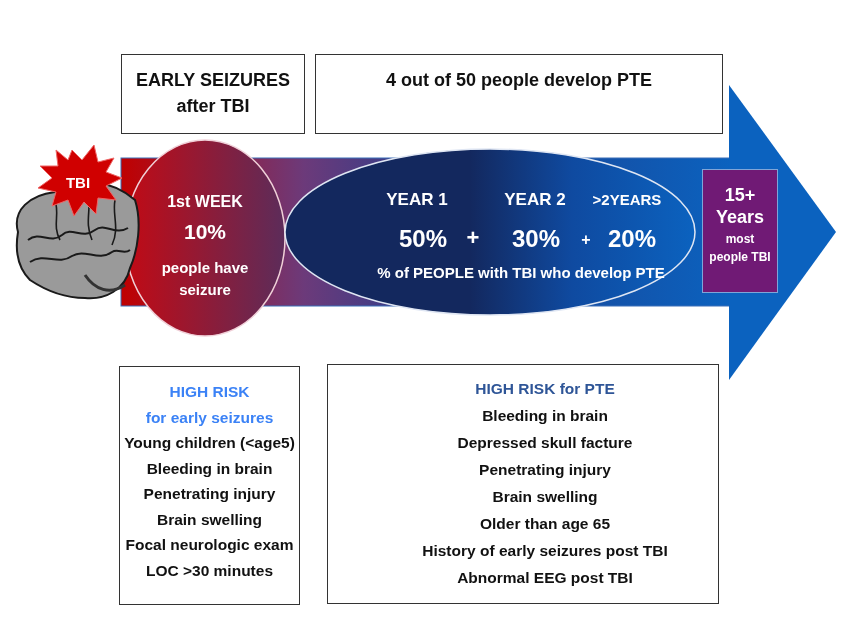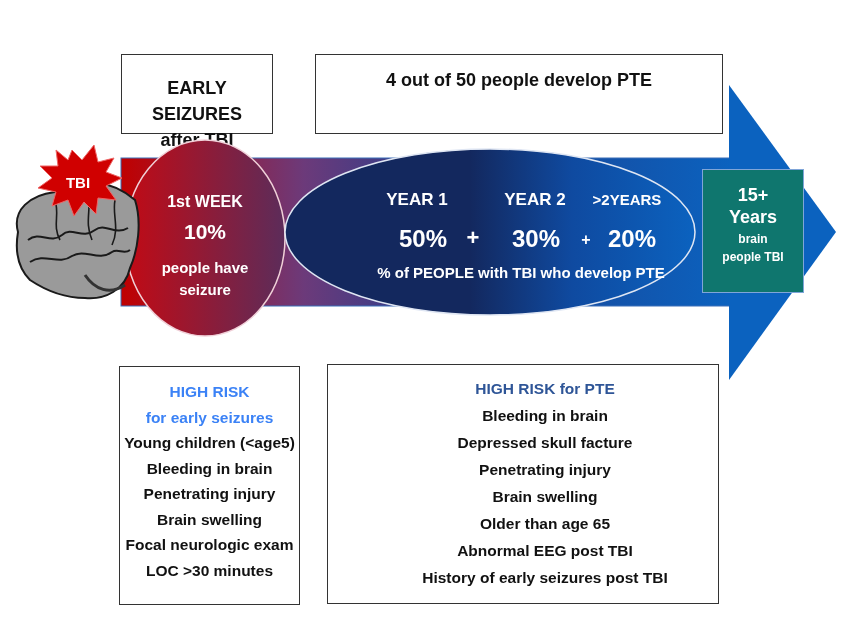--- a/index.html
+++ b/index.html
@@ -1,28 +1,28 @@
 <!DOCTYPE html>
 <html><head>
 <meta charset="utf-8">
 <style>
   html, body { margin:0; padding:0; }
   body { width:846px; height:627px; background:#ffffff; position:relative; overflow:hidden;
          font-family:"Liberation Sans", sans-serif; }
   .box { position:absolute; background:#fff; border:1.5px solid #333; box-sizing:border-box;
          text-align:center; font-weight:bold; color:#111; }
-  #early-title { left:121px; top:54px; width:152px; height:80px; font-size:18px; line-height:26px; padding-top:20px; }
+  #early-title { left:121px; top:54px; width:184px; height:80px; font-size:18px; line-height:26px; padding-top:12px; }
   #late-title { left:315px; top:54px; width:408px; height:80px; font-size:18px; line-height:26px; padding-top:12px; }
   #risk-early { left:119px; top:366px; width:181px; height:239px; font-size:15.5px; line-height:25.5px; padding-top:12px; }
   #risk-late { left:327px; top:364px; width:392px; height:240px; font-size:15.5px; line-height:27px; padding-top:10px;padding-left:44px; }
   .red { color:#3b82f6; }
   .blue { color:#2e5597; }
   svg#main { position:absolute; left:0; top:0; }
   .wtext { fill:#ffffff; font-family:"Liberation Sans", sans-serif; font-weight:bold; }
-  #years-box { position:absolute; left:702px; top:169px; width:102px; height:124px; background:#0f766e;
+  #years-box { position:absolute; left:702px; top:169px; width:76px; height:124px; background:#701a75;
                border:1px solid #7fa5d8; box-sizing:border-box; text-align:center; color:#fff; font-weight:bold; }
   #years-box .big { font-size:18px; line-height:22px; }
   #years-box .small { font-size:12px; line-height:18px; }
 </style>
 </head>
 <body>
 
 <div class="box" id="early-title">
   <div>EARLY SEIZURES</div>
   <div>after TBI</div>
@@ -81,21 +81,21 @@
   <text class="wtext" x="473" y="245" font-size="22" text-anchor="middle">+</text>
   <text class="wtext" x="536" y="247" font-size="24" text-anchor="middle">30%</text>
   <text class="wtext" x="586" y="245" font-size="16" text-anchor="middle">+</text>
   <text class="wtext" x="632" y="247" font-size="24" text-anchor="middle">20%</text>
   <text class="wtext" x="521" y="278" font-size="15" text-anchor="middle">% of PEOPLE with TBI who develop PTE</text>
 </svg>
 
 <div id="years-box">
   <div class="big" style="margin-top:14px;">15+</div>
   <div class="big">Years</div>
-  <div class="small" style="margin-top:2px;">brain</div>
+  <div class="small" style="margin-top:2px;">most</div>
   <div class="small">people TBI</div>
 </div>
 
 <div class="box" id="risk-early">
   <div class="red">HIGH RISK</div>
   <div class="red">for early seizures</div>
   <div>Young children (&lt;age5)</div>
   <div>Bleeding in brain</div>
   <div>Penetrating injury</div>
   <div>Brain swelling</div>
@@ -103,15 +103,15 @@
   <div>LOC &gt;30 minutes</div>
 </div>
 
 <div class="box" id="risk-late">
   <div class="blue">HIGH RISK for PTE</div>
   <div>Bleeding in brain</div>
   <div>Depressed skull facture</div>
   <div>Penetrating injury</div>
   <div>Brain swelling</div>
   <div>Older than age 65</div>
+  <div>History of early seizures post TBI</div>
   <div>Abnormal EEG post TBI</div>
-  <div>History of early seizures post TBI</div>
 </div>
 
 </body></html>

